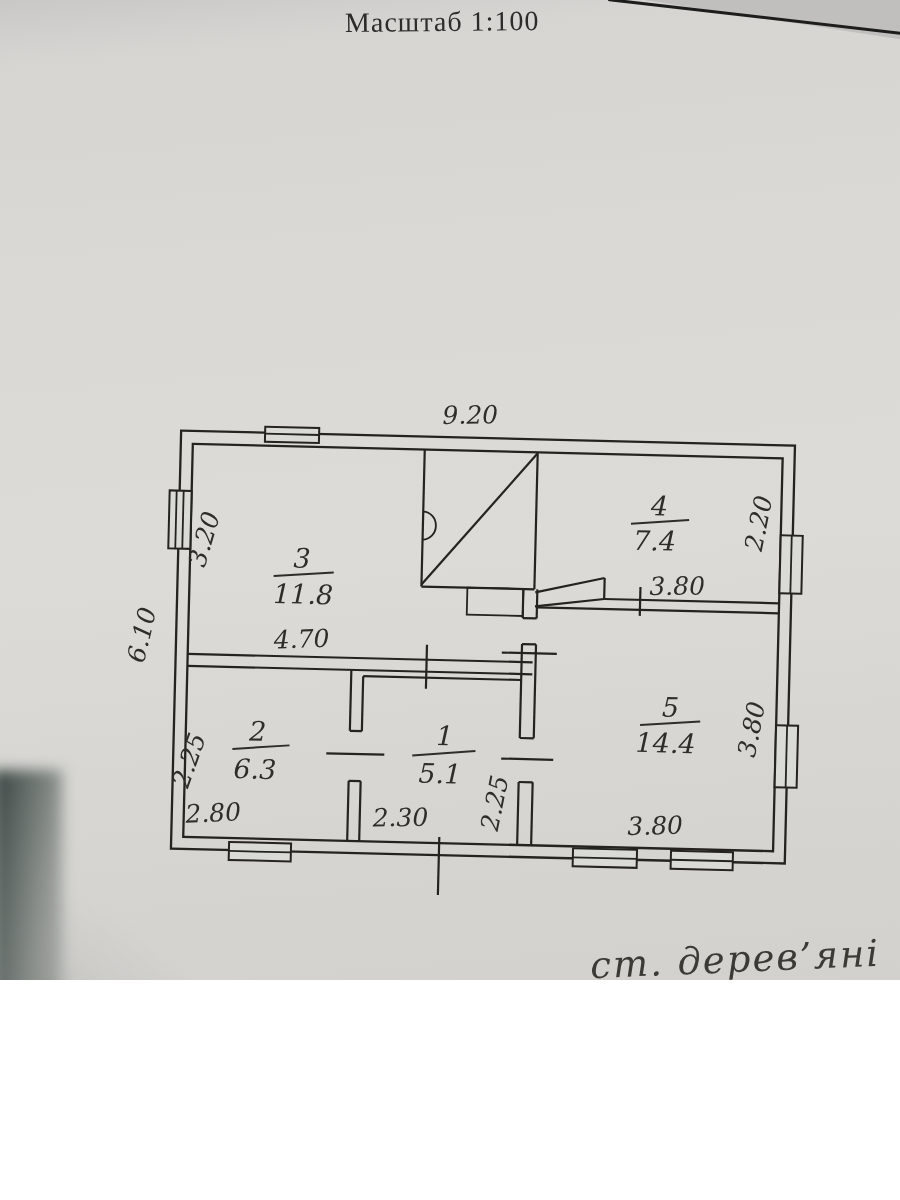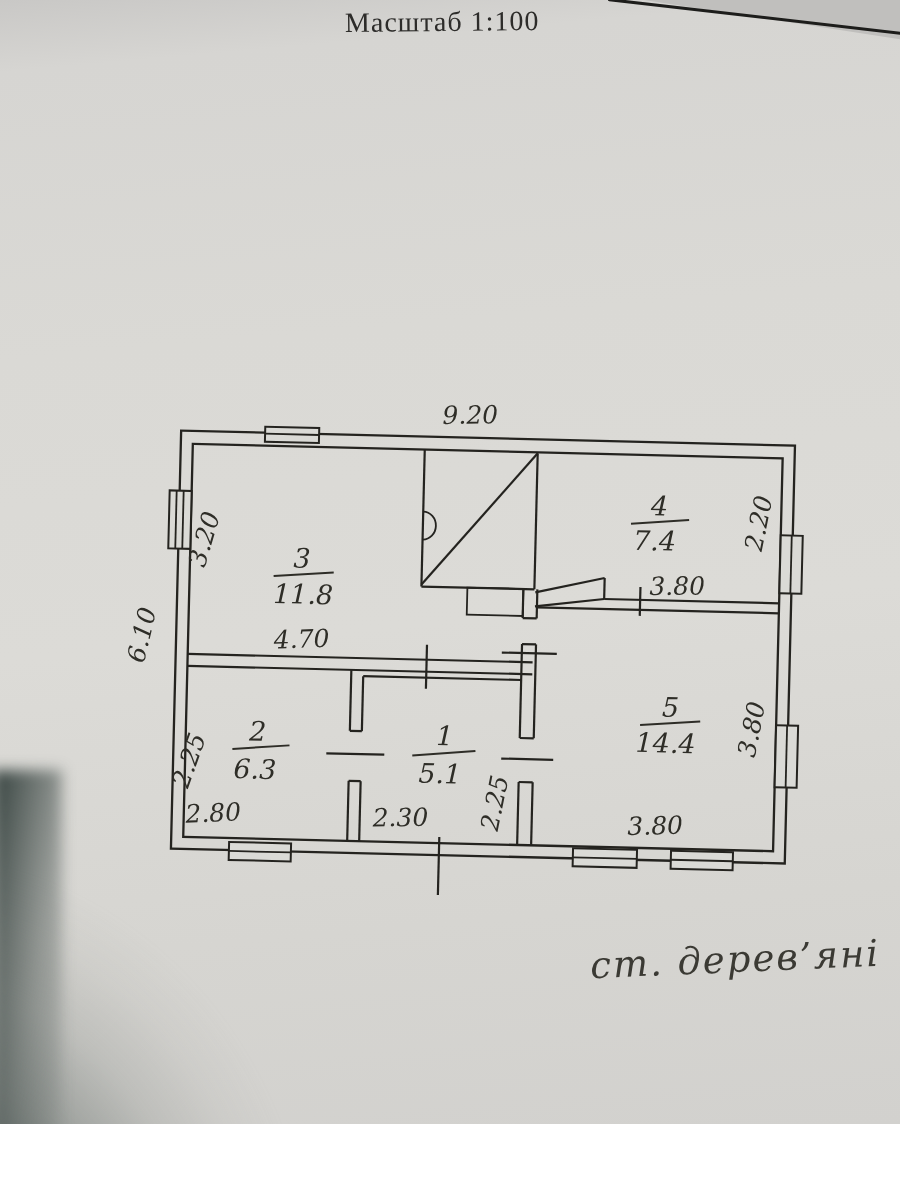--- a/index.html
+++ b/index.html
@@ -1,18 +1,18 @@
 <!DOCTYPE html>
 <html><head>
 <meta charset="utf-8">
 <style>
   html,body{margin:0;padding:0;}
   .photo{
     position:relative;
-    width:900px;height:1124px;
+    width:900px;height:980px;
     overflow:hidden;
     background:linear-gradient(175deg,#c9c8c6 0%,#d6d5d2 6%,#dad9d5 30%,#dcdbd7 55%,#d6d5d1 80%,#d2d1ce 100%);
     font-family:"DejaVu Serif",serif;
   }
   
   .corner-dark{
     position:absolute;left:605px;top:-6px;width:300px;height:46px;
     background:#c0bfbd;
     clip-path:polygon(0 0,100% 0,100% 100%);
     z-index:1;

